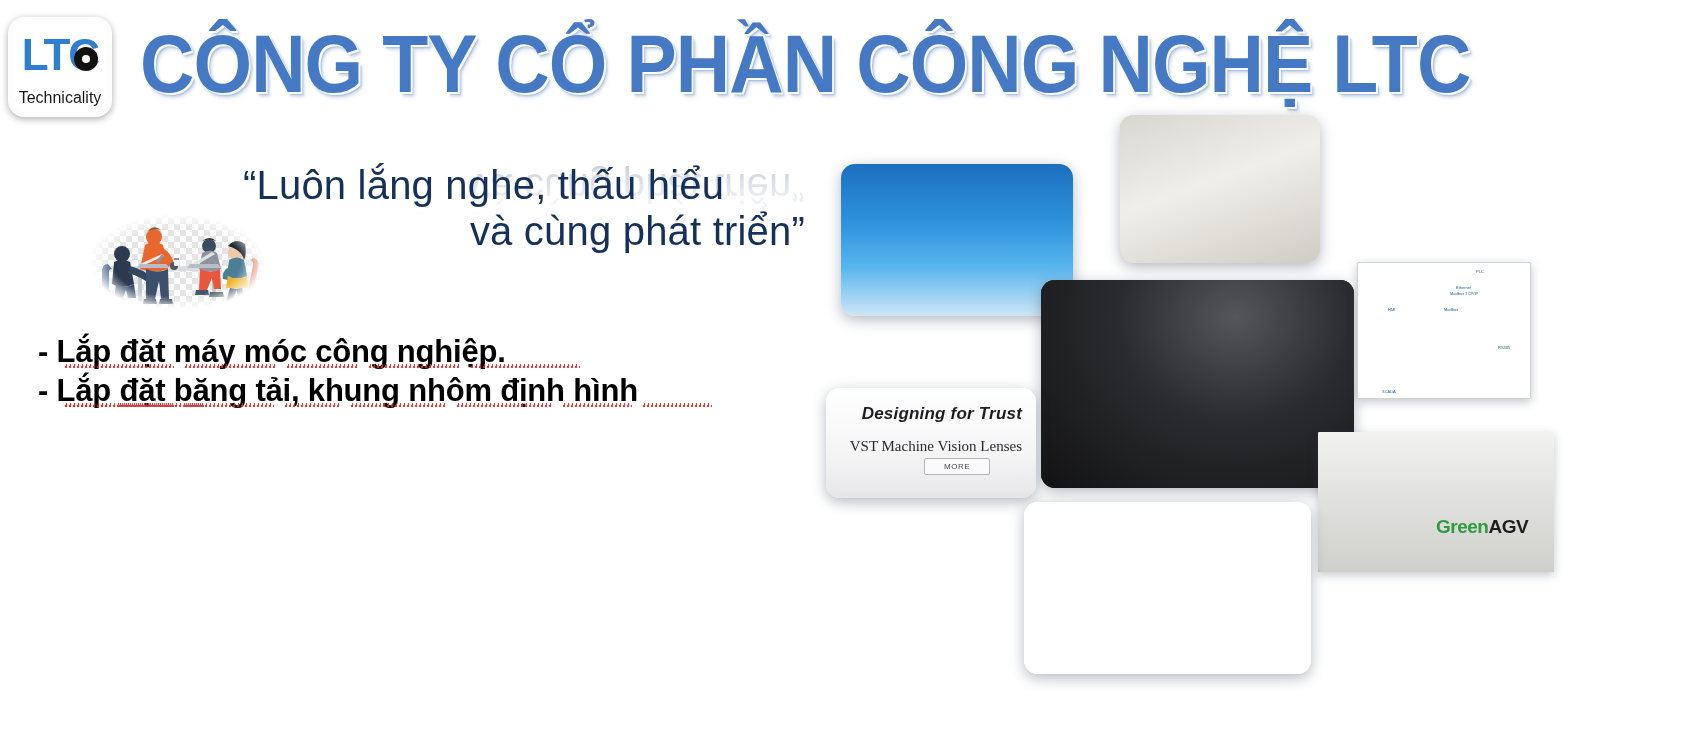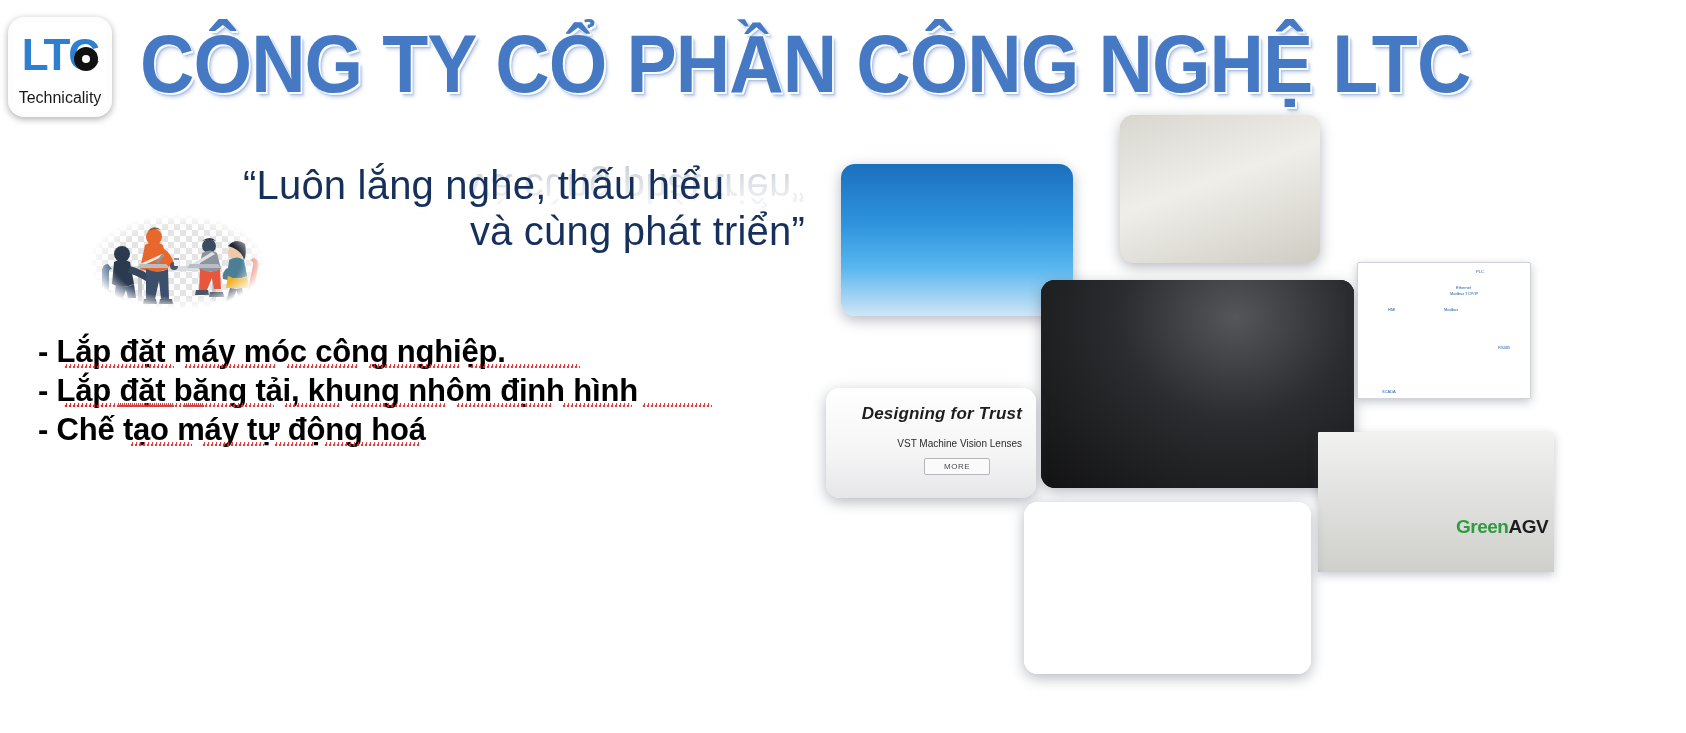--- a/index.html
+++ b/index.html
@@ -146,33 +146,33 @@
   
   .net-bg{position:absolute;inset:0;background:#ffffff;}
 
   .lens-title{
     position:absolute;right:14px;top:16px;
     font-style:italic;font-weight:bold;font-size:17px;color:#1d1d1f;
     font-family:"Liberation Sans",sans-serif;letter-spacing:.2px;
   }
   .lens-sub{
     position:absolute;right:14px;top:50px;
-    font-size:10px;color:#2b2b2f;font-family:Liberation Sans, sans-serif;margin-left:20px;
+    font-size:15px;color:#2b2b2f;font-family:Liberation Serif, serif;margin-left:20px;
   }
   .lens-more{
     position:absolute;right:46px;top:70px;width:64px;height:15px;
     border:1px solid #b6b6ba;border-radius:2px;background:#fafafa;
     font-size:8px;color:#4a4a50;display:flex;align-items:center;justify-content:center;
     letter-spacing:.5px;
   }
   .agv-text{
     position:absolute;left:118px;top:84px;font-size:19px;font-weight:bold;
     color:#1d1d1f;font-family:"Liberation Sans",sans-serif;letter-spacing:-.5px;
   }
-  .agv-text .g{color:#2f9b3f;margin-left:20px;}
+  .agv-text .g{color:#2f9b3f;}
   .net-label{position:absolute;font-size:4px;color:#1f5fa8;font-family:"Liberation Sans",sans-serif;white-space:nowrap;}
 </style>
 </head>
 <body>
 
 <div class="stage">
 
   <div class="logo-box">
     <div class="logo-inner"></div>
     <div class="logo-ltc">LTC</div>
@@ -267,27 +267,20 @@
       <span class="sqline" style="left:246px;width:56px;"></span>
       <span class="sqline" style="left:312px;width:96px;"></span>
       <span class="sqline" style="left:418px;width:96px;"></span>
       <span class="sqline" style="left:524px;width:70px;"></span>
       <span class="sqline" style="left:604px;width:70px;"></span>
     </div>
     <div class="row">
       <span class="sqline" style="left:26px;width:44px;"></span>
       <span class="sqline" style="left:80px;width:86px;"></span>
     </div>
-    <div class="row">
-      <span>- Chế tạo máy tự động hoá</span>
-      <span class="sqline" style="left:92px;width:62px;"></span>
-      <span class="sqline" style="left:164px;width:62px;"></span>
-      <span class="sqline" style="left:236px;width:40px;"></span>
-      <span class="sqline" style="left:286px;width:96px;"></span>
-    </div>
   </div>
 
   <div class="card rounded shadow" style="left:841px;top:164px;width:232px;height:152px;">
     <div class="robot-bg"></div>
     <svg width="232" height="152" viewBox="0 0 232 152">
       <rect x="140" y="0" width="10" height="95" fill="#8fb8cd" opacity=".8"></rect>
       <rect x="196" y="0" width="9" height="70" fill="#8fb8cd" opacity=".8"></rect>
 
       <path d="M170 0 l26 0 l8 40 -22 8z" fill="#e9eef1"></path>
       <ellipse cx="186" cy="55" rx="20" ry="18" fill="#e4eaee"></ellipse>

